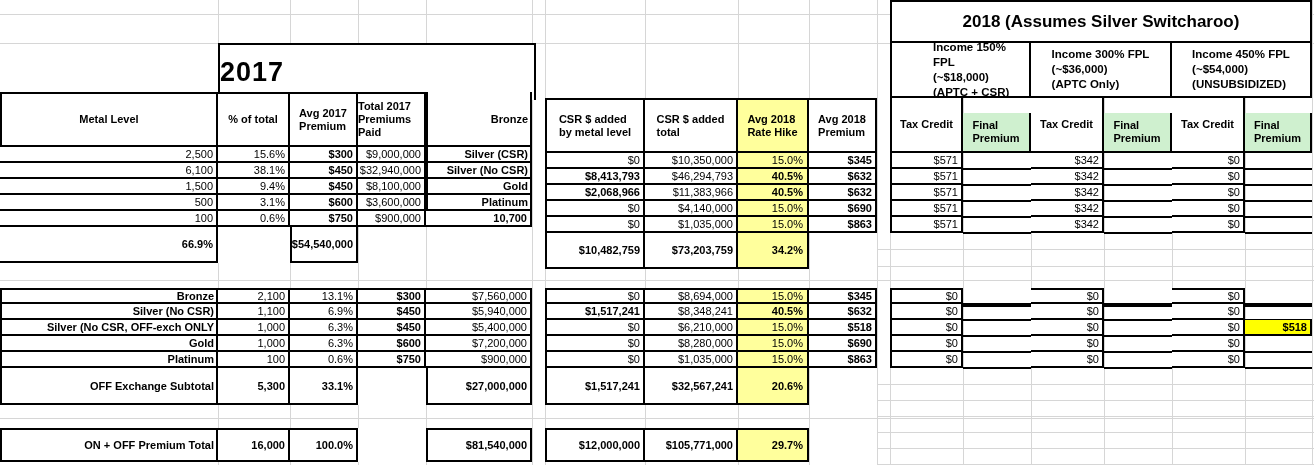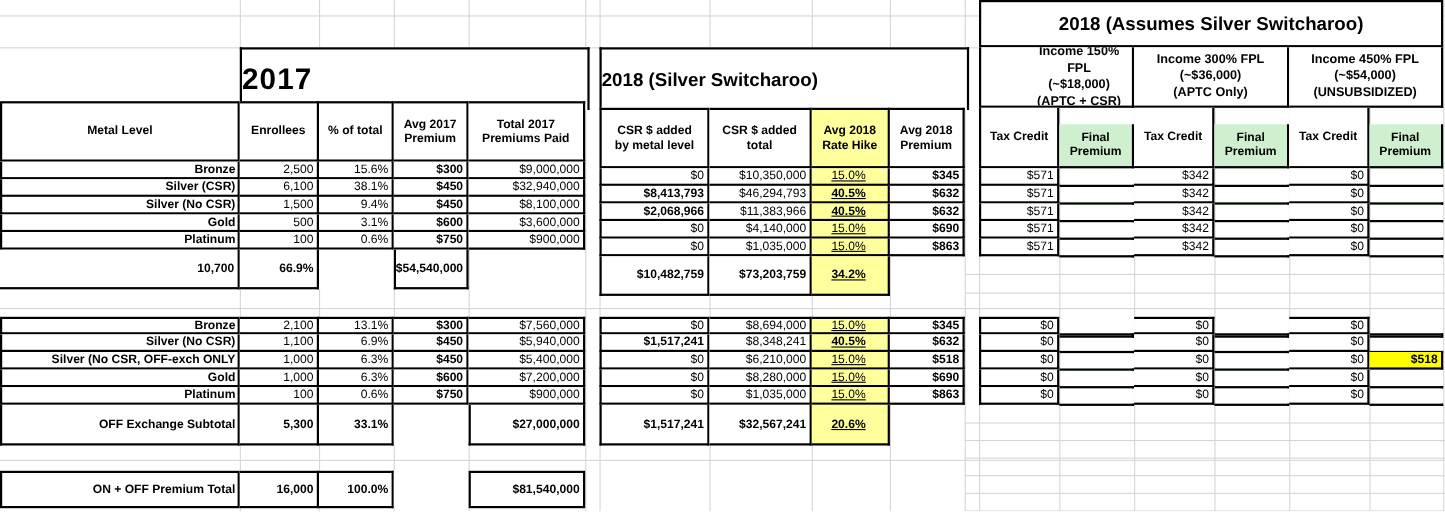--- a/index.html
+++ b/index.html
@@ -22,25 +22,25 @@
   .c{
     position:relative;background:#fff;box-sizing:border-box;
     border-right:2px solid var(--border,#000);border-bottom:2px solid var(--border,#000);
     display:flex;align-items:center;font-size:11px;line-height:12px;
     overflow:hidden;white-space:pre-line;
   }
   .t{border-top:2px solid var(--border,#000);}
   .l{border-left:2px solid var(--border,#000);}
   .num{justify-content:flex-end;text-align:right;padding-right:3px;white-space:nowrap;}
   .lbl{justify-content:flex-end;text-align:right;padding-right:2px;font-weight:bold;white-space:nowrap;}
-  .hdr{justify-content:center;text-align:center;font-weight:bold;line-height:13px;}
+  .hdr{justify-content:center;text-align:left;font-weight:bold;line-height:13px;}
   .inc{font-size:11.5px;line-height:15px;}
   .ttl{font-size:17px;line-height:19px;}
   .b{font-weight:bold;}
-  .rate{padding-right:20px;text-decoration:underline;}
+  .rate{padding-right:4px;}
   .yellow{background:var(--yellow,#FFFF9C);}
   .green{background:var(--green,#CFF0CF);margin-top:15px;}
   .bright{background:var(--bright,#FFFF00);}
   .blank{border:none;background:#fff;}
   .afterblank{border-left:2px solid var(--border,#000);}
 </style>
 </head>
 <body>
 
 <div id="sheet" style="--border: #000000; --gridline: #d6d6d6; --yellow: #FFFF9C; --green: #CFF0CF; --bright: #FFFF00;">
@@ -72,27 +72,23 @@
       <div class="gl" style="left: 877px; top: 400px; width: 437px; height: 1px;"></div>
       <div class="gl" style="left: 877px; top: 416px; width: 437px; height: 1px;"></div>
       <div class="gl" style="left: 877px; top: 432px; width: 437px; height: 1px;"></div>
       <div class="gl" style="left: 877px; top: 448px; width: 437px; height: 1px;"></div>
       <div class="gl" style="left: 877px; top: 464px; width: 437px; height: 1px;"></div>
     </div>
 
   <div id="t2017" class="titlebox" style="left:218px;top:43px;width:314px;height:55px;">
     <span>2017</span>
   </div>
-  <div id="t2018" class="titlebox" style="left:545px;top:43px;width:332px;height:55px;">
-    <span>2018 (Silver Switcharoo)</span>
-  </div>
 
   <div id="box-left-on" class="gbox" style="left: 0px; top: 92px; width: 532px; height: 199px; grid-template-columns: 218px 72px 68px 68px 106px; grid-template-rows: 55px 16px 16px 16px 16px 16px 36px;">
       <div class="c t l hdr">Metal Level</div>
-      <div class="c t hdr">Enrollees</div>
       <div class="c t hdr">% of total</div>
       <div class="c t hdr">Avg 2017
 Premium</div>
       <div class="c t hdr">Total 2017
 Premiums Paid</div>
       <div class="c l lbl">Bronze</div>
       <div class="c num">2,500</div>
       <div class="c num">15.6%</div>
       <div class="c num b">$300</div>
       <div class="c num">$9,000,000</div>
@@ -298,13 +294,18 @@
     </div>
 
   <div id="box-left-total" class="gbox" style="left: 0px; top: 428px; width: 532px; height: 34px; grid-template-columns: 218px 72px 68px 68px 106px; grid-template-rows: 34px;">
       <div class="c l t lbl">ON + OFF Premium
 Total</div>
       <div class="c t num b">16,000</div>
       <div class="c t num b">100.0%</div>
       <div class="c blank"></div>
       <div class="c t num b afterblank">$81,540,000</div>
     </div>
+  <div id="box-mid-total" class="gbox" style="left: 545px; top: 428px; width: 332px; height: 34px; grid-template-columns: 100px 93px 71px 68px; grid-template-rows: 34px;">
+      <div class="c l t num b">$12,000,000</div>
+      <div class="c t num b">$105,771,000</div>
+      <div class="c t num rate yellow b">29.7%</div>
+    </div>
 </div>
 
 </body></html>

